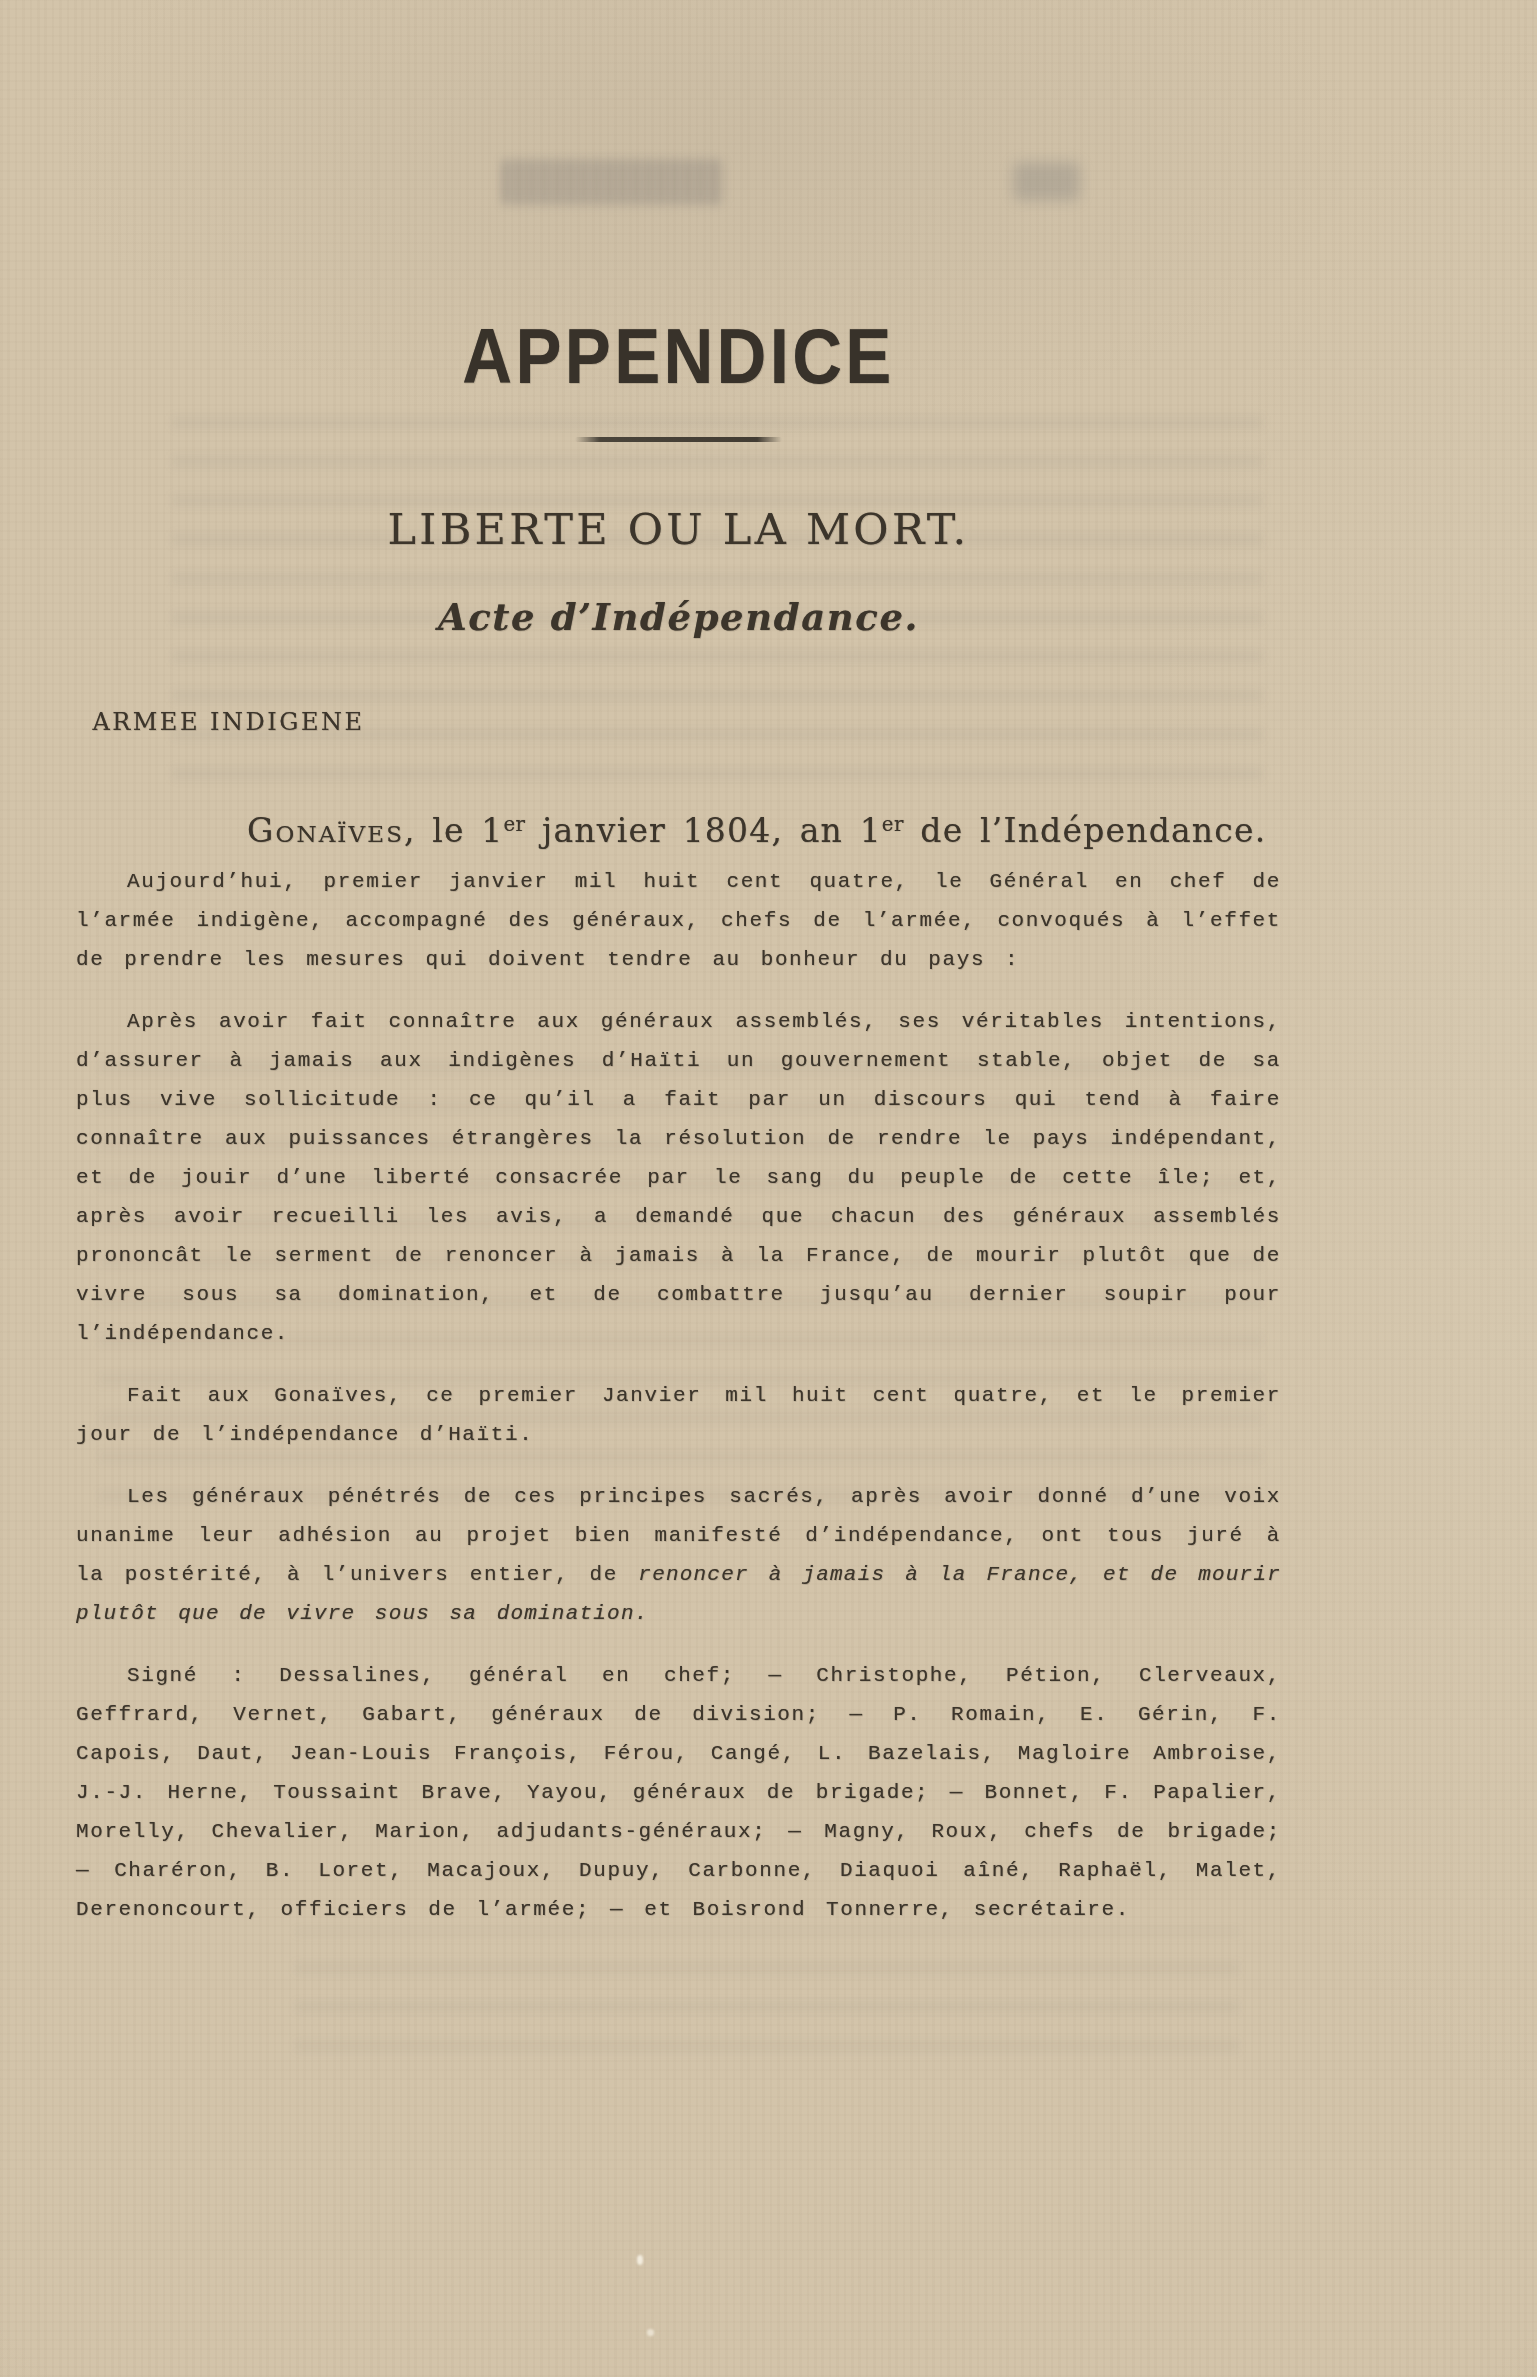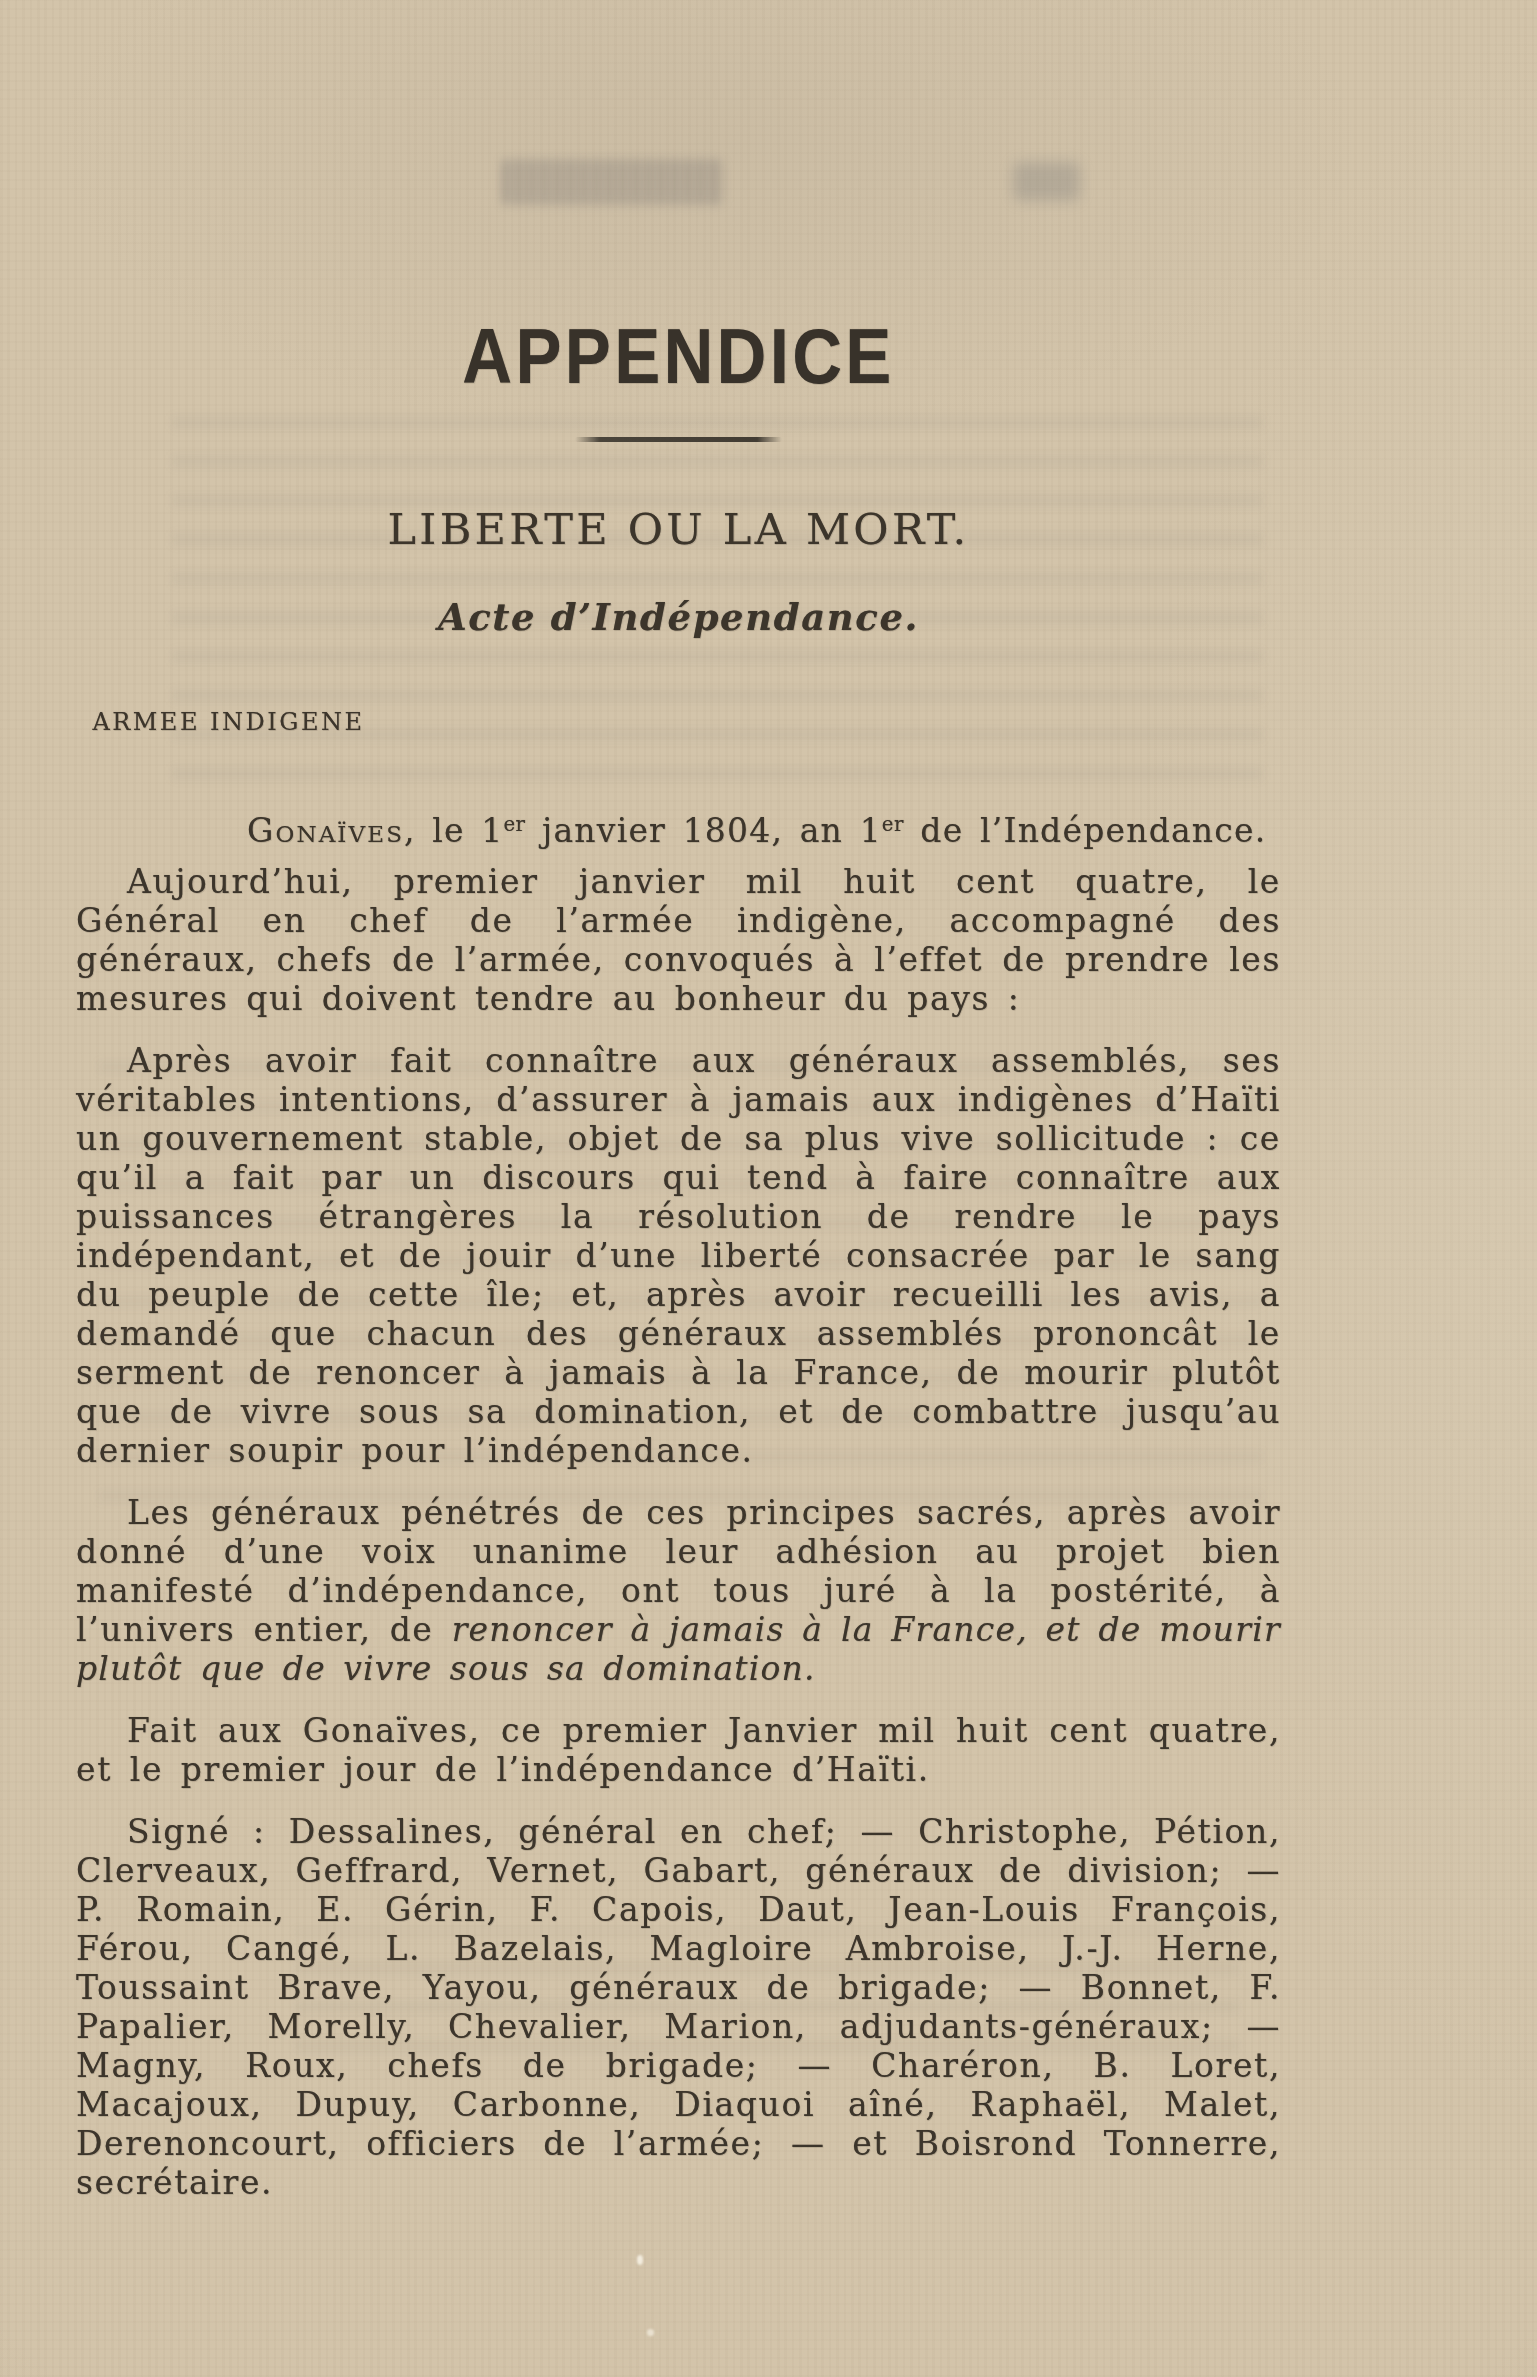--- a/index.html
+++ b/index.html
@@ -141,26 +141,27 @@
   }
   .dateline sup {
     font-size: 19.7px;
     line-height: 0;
     vertical-align: 11.5px;
     letter-spacing: 0.4px;
   }
 
   .para {
     margin: 23px 0 0 0;
-    font-size: 33px;
+    font-size: 21px;
     line-height: 39px;
     letter-spacing: 1.6px;
     word-spacing: 5.7px;
     text-align: justify;
     text-indent: 51px;
+    font-family: Liberation Mono, monospace;
   }
   .para.first {
     margin-top: 11.5px;
   }
   .para em {
     font-style: italic;
     letter-spacing: 1.2px;
   }
 </style>
 </head>
@@ -187,21 +188,21 @@
     <h3 class="subtitle">Acte d’Indépendance.</h3>
 
     <div class="army-heading">ARMEE INDIGENE</div>
 
     <div class="dateline"><span class="place">Gonaïves</span><span>, le 1</span><sup>er</sup><span> janvier 1804, an 1</span><sup>er</sup><span> de l’Indépendance.</span></div>
 
     <p class="para first">Aujourd’hui, premier janvier mil huit cent quatre, le Général en chef de l’armée indigène, accompagné des généraux, chefs de l’armée, convoqués à l’effet de prendre les mesures qui doivent tendre au bonheur du pays :</p>
 
     <p class="para">Après avoir fait connaître aux généraux assemblés, ses véritables intentions, d’assurer à jamais aux indigènes d’Haïti un gouvernement stable, objet de sa plus vive sollicitude : ce qu’il a fait par un discours qui tend à faire connaître aux puissances étrangères la résolution de rendre le pays indépendant, et de jouir d’une liberté consacrée par le sang du peuple de cette île; et, après avoir recueilli les avis, a demandé que chacun des généraux assemblés prononcât le serment de renoncer à jamais à la France, de mourir plutôt que de vivre sous sa domination, et de combattre jusqu’au dernier soupir pour l’indépendance.</p>
 
+    <p class="para">Fait aux Gonaïves, ce premier Janvier mil huit cent quatre, et le premier jour de l’indépendance d’Haïti.</p>
+
     <p class="para"><span>Les généraux pénétrés de ces principes sacrés, après avoir donné d’une voix unanime leur adhésion au projet bien manifesté d’indépendance, ont tous juré à la postérité, à l’univers entier, de </span><em>renoncer à jamais à la France, et de mourir plutôt que de vivre sous sa domination.</em></p>
-
-    <p class="para">Fait aux Gonaïves, ce premier Janvier mil huit cent quatre, et le premier jour de l’indépendance d’Haïti.</p>
 
     <p class="para">Signé : Dessalines, général en chef; — Christophe, Pétion, Clerveaux, Geffrard, Vernet, Gabart, généraux de division; — P. Romain, E. Gérin, F. Capois, Daut, Jean-Louis François, Férou, Cangé, L. Bazelais, Magloire Ambroise, J.-J. Herne, Toussaint Brave, Yayou, généraux de brigade; — Bonnet, F. Papalier, Morelly, Chevalier, Marion, adjudants-généraux; — Magny, Roux, chefs de brigade; — Charéron, B. Loret, Macajoux, Dupuy, Carbonne, Diaquoi aîné, Raphaël, Malet, Derenoncourt, officiers de l’armée; — et Boisrond Tonnerre, secrétaire.</p>
 
   </div>
 </div>
 
 
 </body></html>

